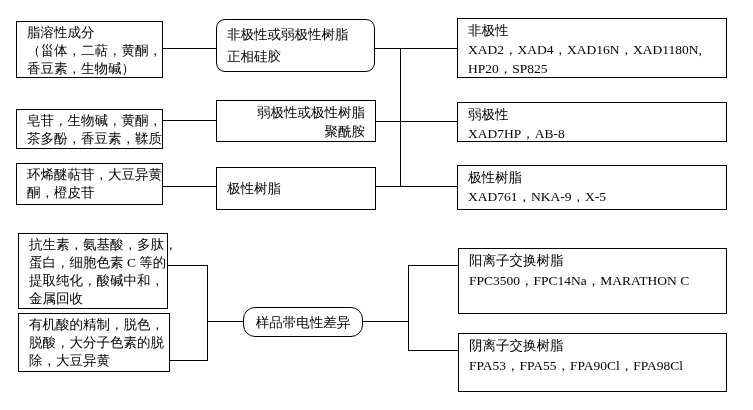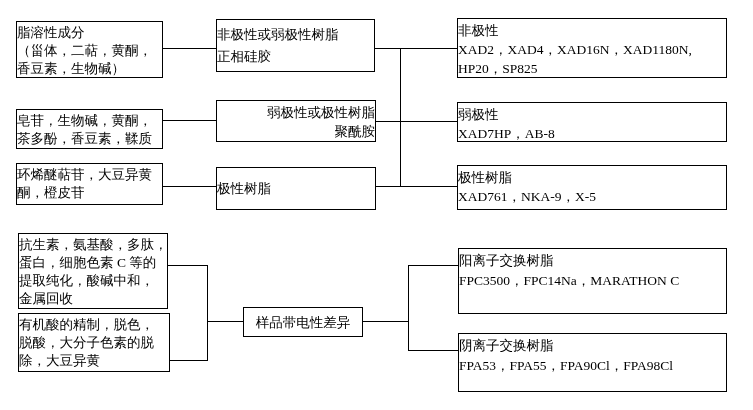--- a/index.html
+++ b/index.html
@@ -9,29 +9,29 @@
     background:#ffffff;
     font-family:"Liberation Serif","DejaVu Serif",serif;
     color:#000000;
     overflow:hidden;
   }
   .box{
     position:absolute;
     border:1px solid #000000;
     box-sizing:border-box;
     background:#ffffff;
-    padding:2px 0;
+    padding:2px 10px;
     font-size:13.5px;
     line-height:19px;
   }
   .box .ln{white-space:nowrap;}
-  .box-flex{display:flex;align-items:center;justify-content:center;padding:0 4px;}
+  .box-flex{display:flex;align-items:center;justify-content:center;padding:0 4px;border-radius:12px;}
   .lh18{line-height:18px;}
   .lh20{line-height:20px;}
-  .lh22{line-height:22px;padding-top:4px;}
+  .lh22{line-height:22px;padding-top:4px;border-radius:9px;}
   .pt11{padding-top:11px;}
   .hl{position:absolute;height:1px;background:#000000;}
   .vl{position:absolute;width:1px;background:#000000;}
 </style>
 </head>
 <body>
 
 <div class="canvas">
 
   <div class="box lh18" style="left:16px;top:21px;width:147px;height:57px;">

